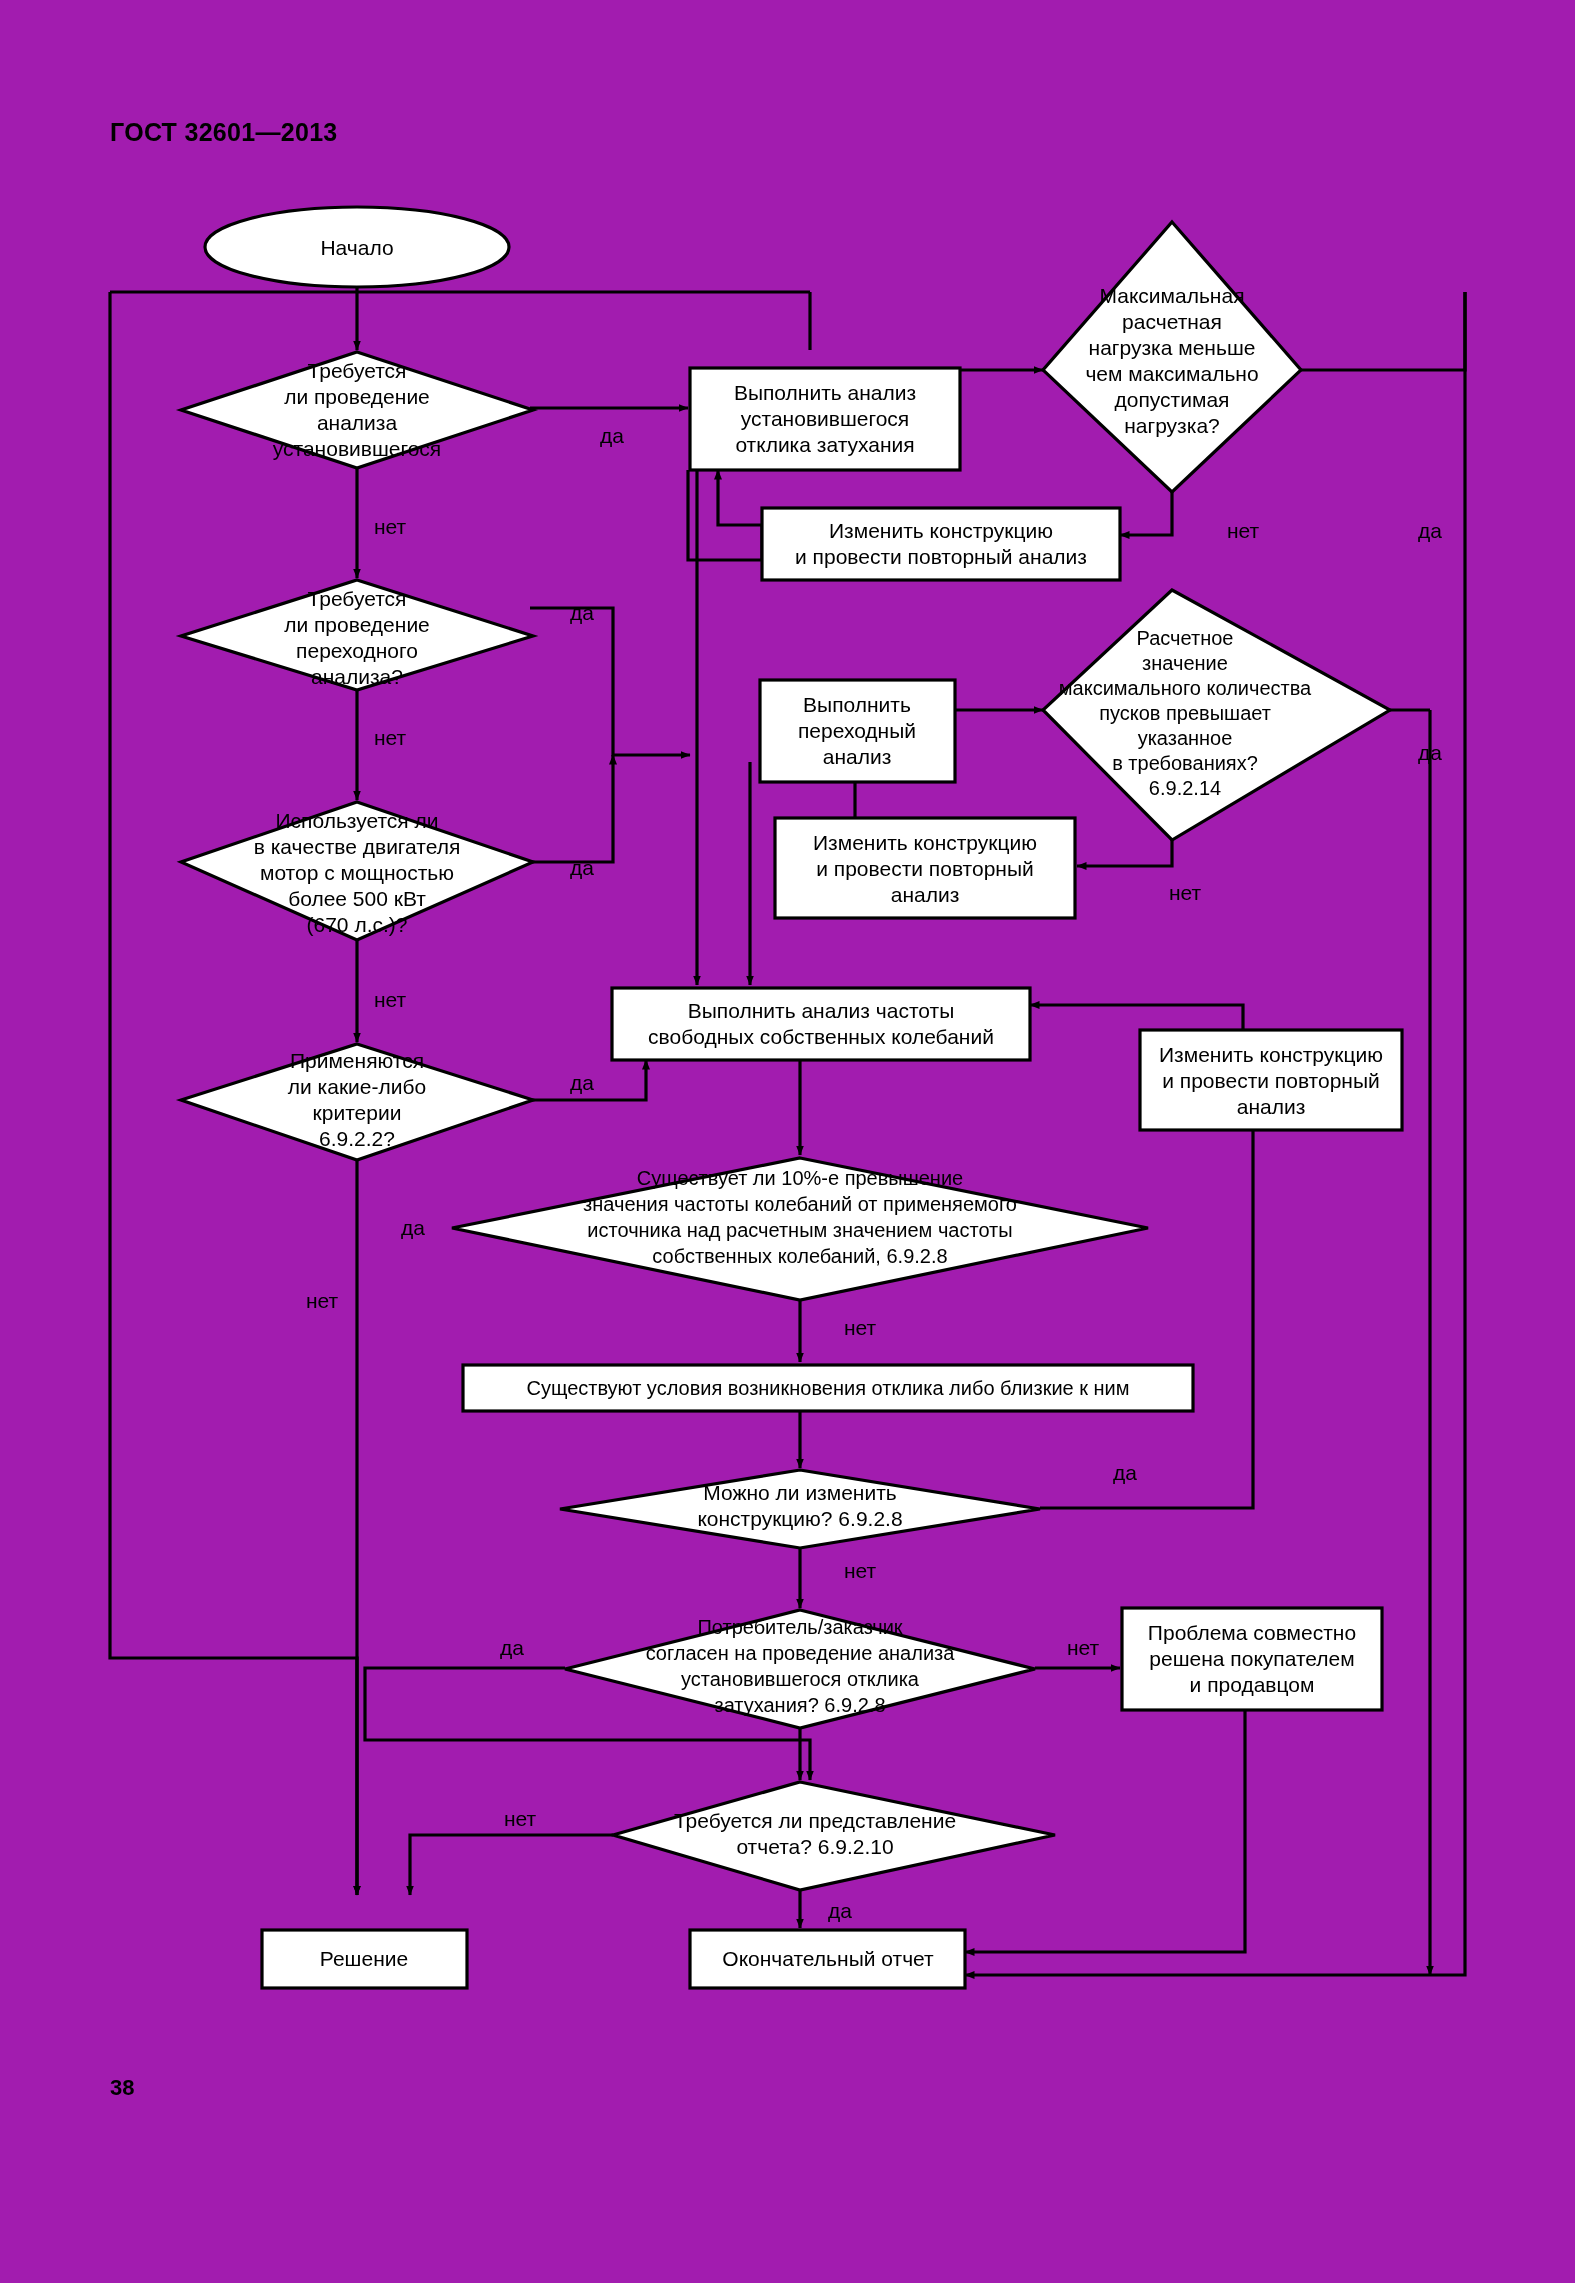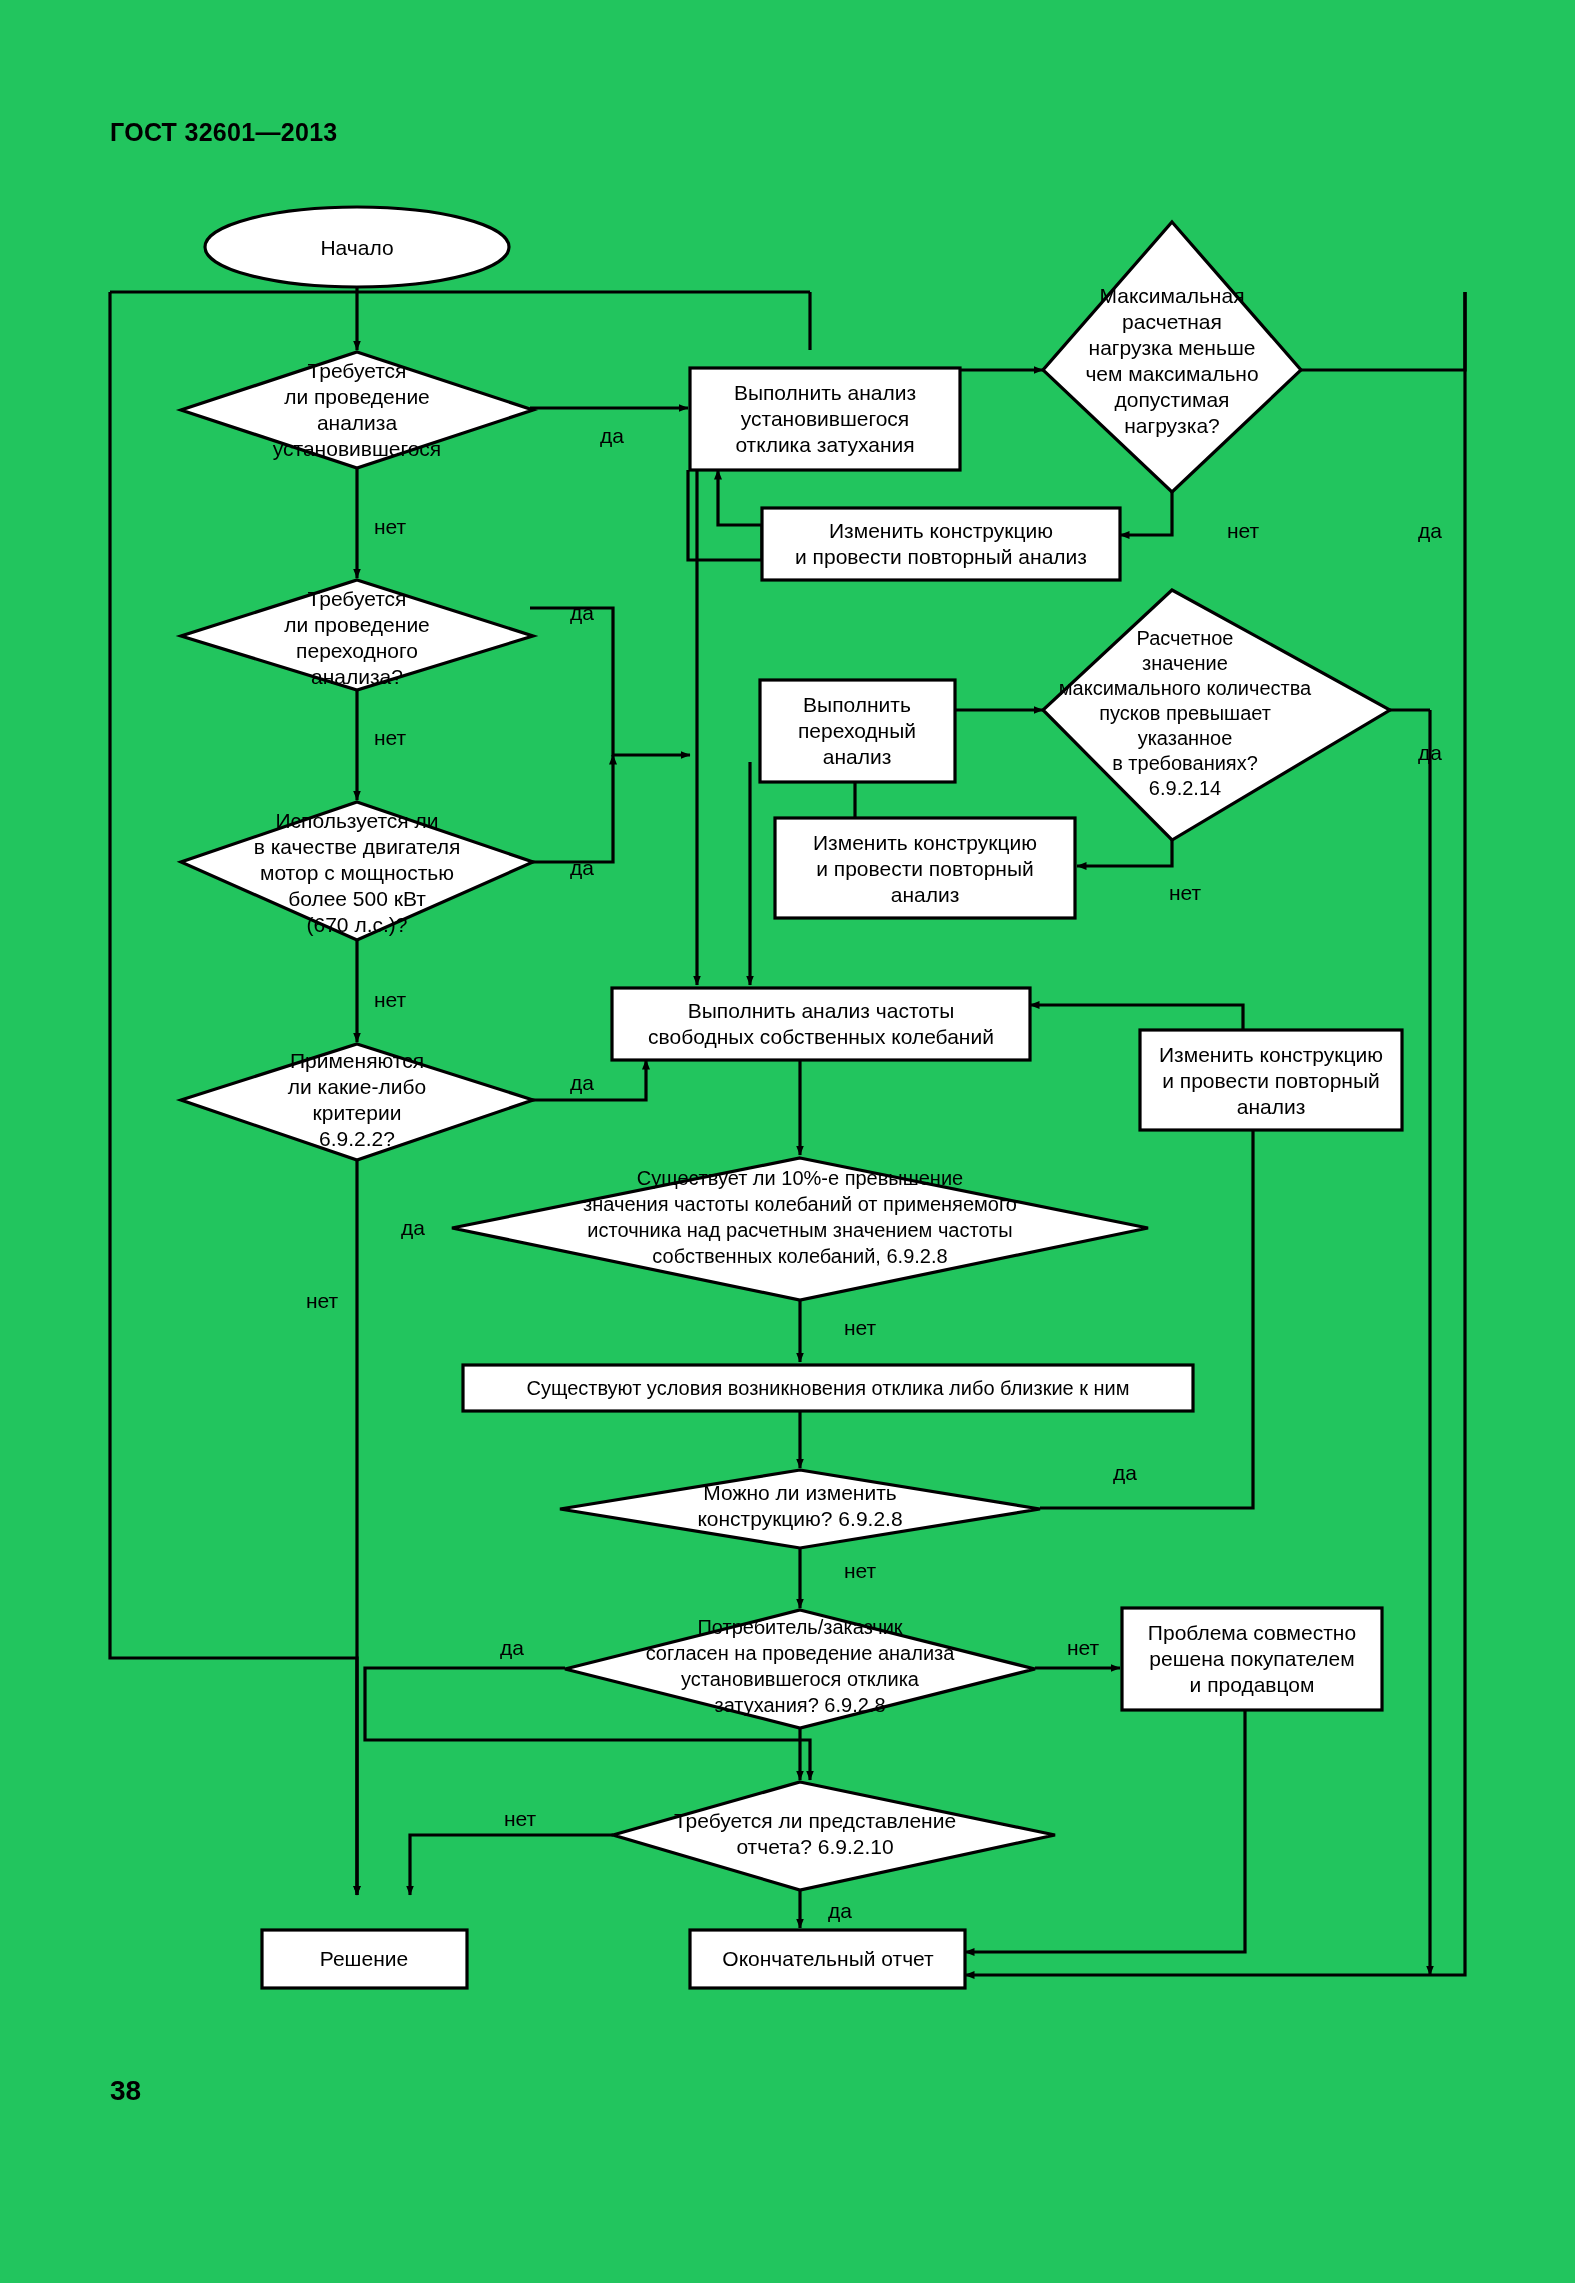--- a/index.html
+++ b/index.html
@@ -4,35 +4,35 @@
 <style>
   html,body{margin:0;padding:0;background:#ffffff;}
   body{
     font-family:"Liberation Sans","DejaVu Sans",sans-serif;
     color:#000000;
   }
   #page{
     position:relative;
     width:1575px;
     height:2283px;
-    background:#22c55e;
+    background:#a21caf;
     overflow:hidden;
   }
   .hdr{
     position:absolute;
     left:110px; top:118px;
     font-size:25px;
     font-weight:bold;
     letter-spacing:0.3px;
     white-space:nowrap;
   }
   .pgnum{
     position:absolute;
     left:110px; top:2075px;
-    font-size:28px;
+    font-size:22px;
     font-weight:bold;
   }
   .caption{
     position:absolute;
     left:0; right:0; top:2010px;
     text-align:center;
     font-size:22px;
   }
   svg#flow{
     position:absolute;

